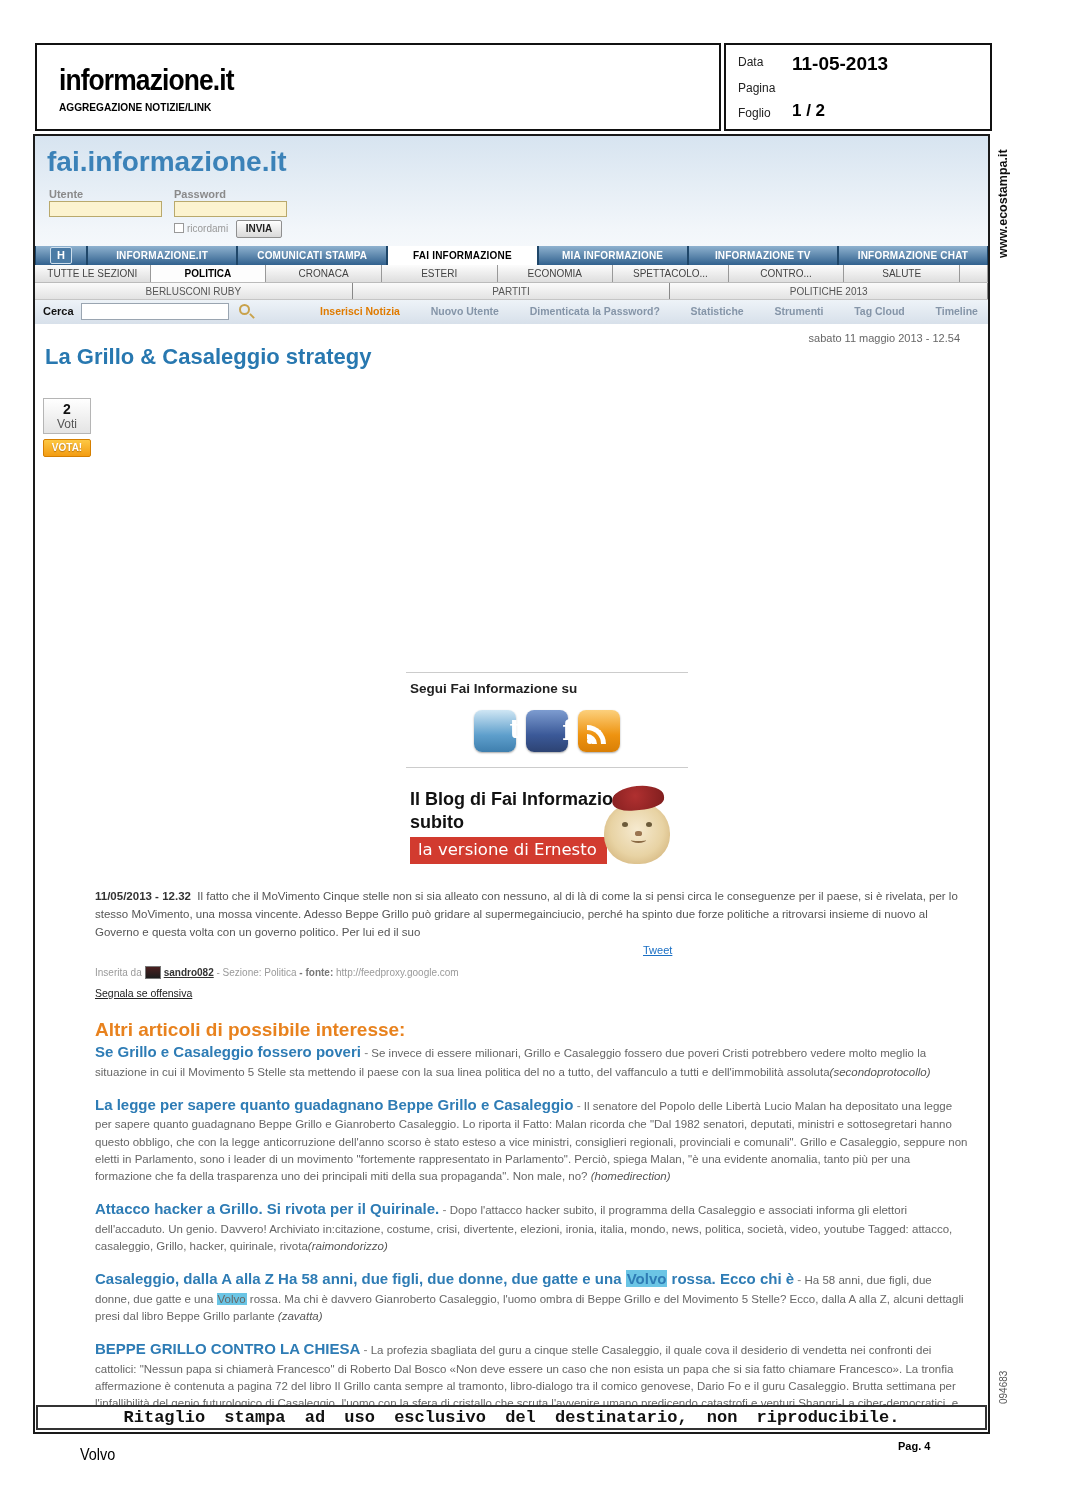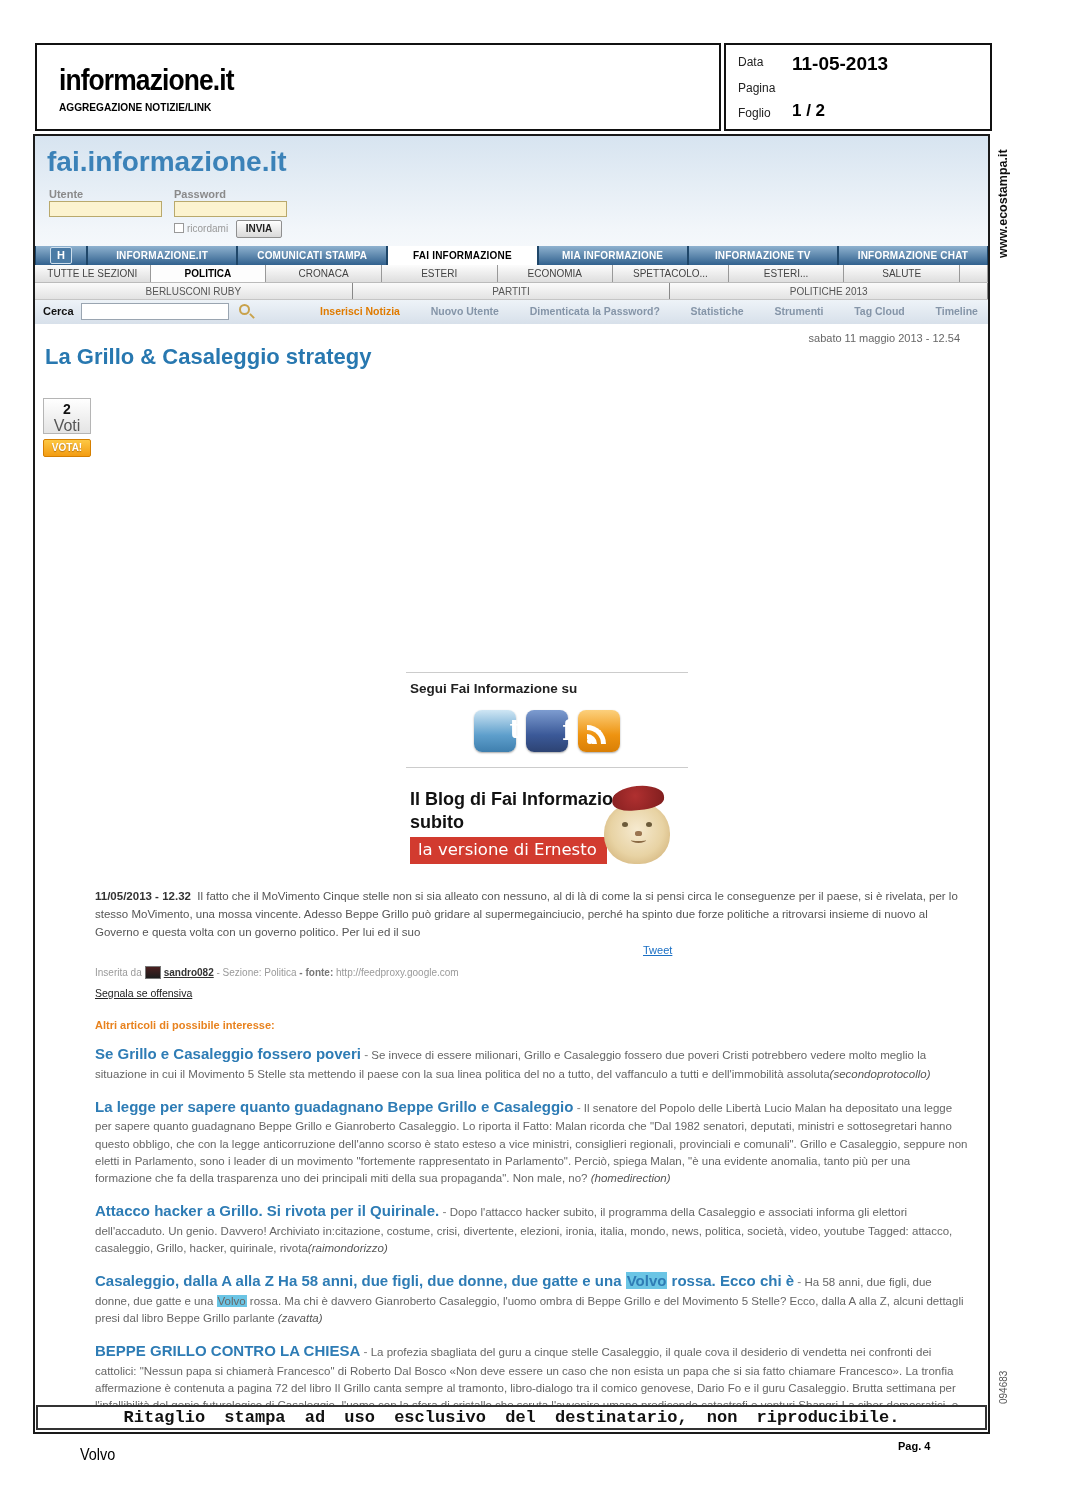--- a/index.html
+++ b/index.html
@@ -57,21 +57,21 @@
   .toolbar-links { position:absolute; left:285px; right:10px; top:5px; display:flex; justify-content:space-between; }
   .toolbar-link { font-size:10.5px; font-weight:bold; color:#8595a8; white-space:nowrap; }
   .toolbar-link.primary { color:#e07b00; }
 
   .date-line { position:absolute; right:28px; top:196px; font-size:11px; color:#666; }
 
   
   .article-title { position:absolute; left:10px; top:208px; font-size:22px; font-weight:bold; color:#2878b0; }
   .vote-box { position:absolute; left:8px; top:262px; width:48px; height:36px; border:1px solid #b5b5b5; background:linear-gradient(#ffffff,#e4e4e4); text-align:center; }
   .vote-count { font-size:14px; font-weight:bold; color:#111; margin-top:2px; }
-  .vote-unit { font-size:16px; color:#555; }
+  .vote-unit { font-size:12px; color:#555; }
   .vota-btn { position:absolute; left:8px; top:303px; width:48px; height:18px; background:linear-gradient(#fdc844,#f39c12); border:1px solid #d57f00; border-radius:2px; color:#fff; font-size:10px; font-weight:bold; text-align:center; line-height:15px; text-shadow:0 1px 1px rgba(140,80,0,.6); }
 
   .follow-wrap { position:absolute; left:371px; top:536px; width:282px; border-top:1px solid #ccc; border-bottom:1px solid #ccc; padding:8px 0 15px; }
   .follow-heading { font-size:13.5px; font-weight:bold; color:#222; margin-left:4px; }
   .social-row { margin-top:14px; text-align:center; }
   .social-icon { display:inline-block; position:relative; width:42px; height:42px; border-radius:8px; margin:0 3px; vertical-align:top; box-shadow:0 1px 2px rgba(0,0,0,.35); }
   .social-icon.twitter { background:linear-gradient(#cfe6f4,#5e9fcc 60%,#3f7fae); }
   .social-icon.facebook { background:linear-gradient(#7d9cd0,#3b5998 60%,#2d4373); }
   .social-icon.rss { background:linear-gradient(#fcd07c,#ee9310 60%,#d97f06); }
   .tw-glyph { position:absolute; width:100%; text-align:center; top:4px; color:#fff; font-size:26px; font-weight:bold; font-family:"DejaVu Serif",serif; }
@@ -95,21 +95,21 @@
   .tweet-link { position:absolute; left:608px; top:808px; font-size:11px; color:#1a6fc4; text-decoration:underline; }
 
   .byline { position:absolute; left:60px; top:830px; font-size:10px; color:#9a9a9a; }
   .byline .avatar { display:inline-block; width:16px; height:13px; background:linear-gradient(#4a1f1f,#1c1c1c); border:1px solid #777; vertical-align:-3px; margin:0 3px; }
   .byline .user { color:#333; font-weight:bold; text-decoration:underline; }
   .byline b { color:#777; }
   .report-link { position:absolute; left:60px; top:851px; font-size:10.5px; color:#222; text-decoration:underline; }
 
   
   .related { position:absolute; left:60px; top:883px; width:874px; }
-  .related-heading { font-size:11px; font-weight:bold; color:#e8821e; margin-bottom:12px; }
+  .related-heading { font-size:19px; font-weight:bold; color:#e8821e; }
   .rel-item { margin-bottom:13px; font-size:11.5px; color:#666; line-height:1.5; }
   .rel-title { font-size:15px; font-weight:bold; color:#2e7cb5; }
   .rel-sep { color:#888; font-size:12px; }
   .rel-src { font-style:italic; color:#555; }
   mark { background:#6bc5e5; color:inherit; padding:0 1px; }
 </style>
 </head>
 <body>
 
 <div class="masthead-box">
@@ -151,21 +151,21 @@
     <div class="main-tab">INFORMAZIONE CHAT</div>
   </div>
 
   <div class="section-tabs">
     <div class="section-tab">TUTTE LE SEZIONI</div>
     <div class="section-tab active">POLITICA</div>
     <div class="section-tab">CRONACA</div>
     <div class="section-tab">ESTERI</div>
     <div class="section-tab">ECONOMIA</div>
     <div class="section-tab">SPETTACOLO...</div>
-    <div class="section-tab">ESTERI...</div>
+    <div class="section-tab">CONTRO...</div>
     <div class="section-tab">SALUTE</div>
     <div class="section-tab section-stub"></div>
   </div>
 
   <div class="topic-tabs">
     <div class="topic-tab">BERLUSCONI RUBY</div>
     <div class="topic-tab">PARTITI</div>
     <div class="topic-tab">POLITICHE 2013</div>
   </div>
 

